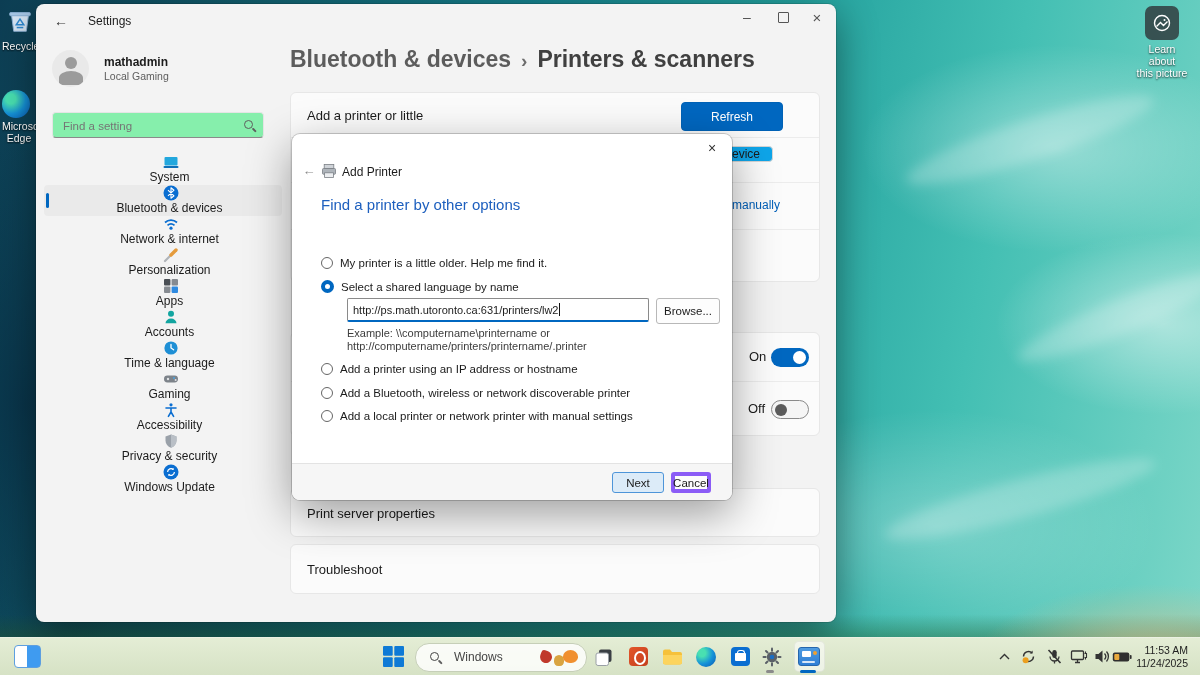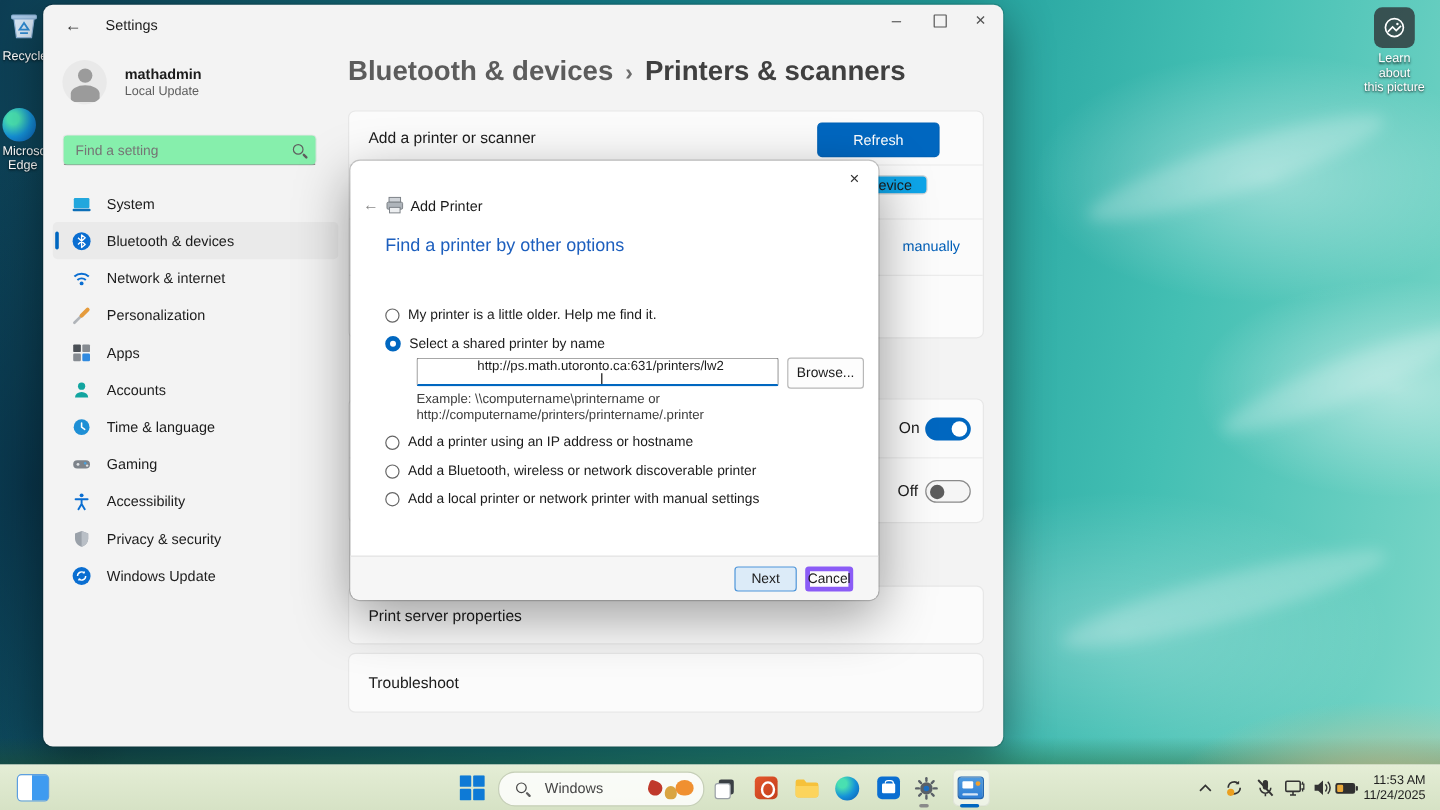--- a/index.html
+++ b/index.html
@@ -42,21 +42,21 @@
   .uname{position:absolute;left:68px;top:51px;font-size:12px;font-weight:bold;color:#1b1b1b;}
   .utype{position:absolute;left:68px;top:66px;font-size:10.5px;color:#5d5d5d;}
   .sbsearch{position:absolute;left:16px;top:108px;width:212px;height:26px;background:#86efac;
     border:1px solid #e5e5e5;border-bottom:1px solid #8a8a8a;border-radius:4px;box-sizing:border-box;}
   .sbsearch input{position:absolute;left:8px;top:1px;width:180px;height:22px;border:none;outline:none;
     font-size:11.5px;color:#333;background:transparent;font-family:"Liberation Sans",sans-serif;}
   .mag{position:absolute;width:7px;height:7px;border:1.4px solid #5f5f5f;border-radius:50%;}
   .mag::after{content:"";position:absolute;width:4.5px;height:1.5px;background:#5f5f5f;
     transform:rotate(45deg);right:-4px;bottom:-2px;border-radius:1px;}
   .nav{position:absolute;left:8px;top:150px;width:238px;}
-  .nav-item{position:relative;height:31px;border-radius:4px;display:flex;align-items:center;}
+  .nav-item{position:relative;height:31px;border-radius:4px;display:flex;align-items:center;flex-direction:column;}
   .nav-item.sel{background:#eaeaea;}
   .nav-item.sel::before{content:"";position:absolute;left:2px;top:8px;width:3px;height:15px;border-radius:2px;background:#0067c0;}
   .nicon{width:16px;height:16px;margin-left:16px;display:flex;align-items:center;justify-content:center;}
   .nlabel{margin-left:13px;font-size:12px;color:#1b1b1b;}
   
   .crumbs{position:absolute;left:254px;top:42px;font-size:23px;font-weight:600;}
   .crumb-parent{color:#5c5c5c;}
   .crumb-sep{color:#6d6d6d;margin:0 10px;font-size:19px;}
   .crumb-cur{color:#404040;}
   .card{position:absolute;left:254px;width:530px;background:#fbfbfb;border:1px solid #e7e7e7;
@@ -83,21 +83,21 @@
   .dlg-back{position:absolute;left:8px;top:29px;width:18px;height:16px;font-size:13px;color:#8a8a8a;text-align:center;}
   .dlg-appicon{position:absolute;left:29px;top:29px;width:16px;height:16px;}
   .dlg-title{position:absolute;left:50px;top:31px;font-size:12px;color:#1b1b1b;}
   .dlg-heading{position:absolute;left:29px;top:62px;font-size:15px;color:#1d5fbe;}
   .opt{position:absolute;left:29px;display:flex;align-items:center;}
   .radio{width:12px;height:12px;border-radius:50%;border:1px solid #666;background:#fff;box-sizing:border-box;}
   .radio.sel{border:4px solid #0067c0;width:13px;height:13px;}
   .opt span.olabel{margin-left:7px;font-size:11.5px;color:#1b1b1b;}
   .wininput{position:absolute;left:55px;top:164px;width:302px;height:24px;background:#fff;border:1px solid #8a8a8a;
     border-bottom:2px solid #0067c0;box-sizing:border-box;font-size:11px;color:#1b1b1b;
-    display:flex;align-items:center;padding-left:5px;border-radius:2px;flex-direction:column;}
+    display:flex;align-items:center;padding-left:5px;border-radius:2px;}
   .caret{display:inline-block;width:1px;height:13px;background:#111;margin-left:1px;}
   .browse{position:absolute;left:364px;top:164px;width:62px;height:24px;background:#fdfdfd;border:1px solid #b8b8b8;
     border-radius:3px;font-size:11.5px;color:#1b1b1b;display:flex;align-items:center;justify-content:center;}
   .example{position:absolute;left:55px;font-size:11px;color:#3c3c3c;line-height:13px;}
   .dlg-footer{position:absolute;left:0;right:0;bottom:0;height:36px;background:#f6f6f6;border-top:1px solid #e3e3e3;}
   .btn{position:absolute;top:8px;height:21px;border-radius:3px;font-size:11.5px;color:#1b1b1b;
     display:flex;align-items:center;justify-content:center;box-sizing:border-box;}
   .btn-next{left:320px;width:52px;background:#dcebf8;border:1px solid #4e95d9;}
   .btn-cancel{left:379px;width:40px;background:#fcfcfc;border:4px solid #8b5cf6;}
   
@@ -159,21 +159,21 @@
     <div class="wc wc-max">
         <i></i>
       </div>
     <div class="wc wc-close">×</div>
 
     <div class="avatar">
         <span class="head"></span>
         <span class="body"></span>
       </div>
     <div class="uname">mathadmin</div>
-    <div class="utype">Local Update</div>
+    <div class="utype">Local Gaming</div>
     <div class="sbsearch">
       <input placeholder="Find a setting" style="">
       <span class="mag" style="right:10px;top:7px;"></span>
     </div>
 
     <div class="nav">
       <div class="nav-item">
         <span class="nicon">
             <svg width="16" height="16" viewBox="0 0 16 16">
               <rect x="1.5" y="3" width="13" height="8.5" rx="1" fill="#22a7dd"></rect>
@@ -279,29 +279,29 @@
         <span class="nlabel">Windows Update</span>
       </div>
     </div>
 
     <div class="crumbs">
       <span class="crumb-parent">Bluetooth &amp; devices</span><span class="crumb-sep">›</span><span class="crumb-cur">Printers &amp; scanners</span>
     </div>
 
     <div class="card" style="top:88px;height:190px;">
       <div class="row" style="height:44px;">
-        <span class="rowlabel">Add a printer or scanner</span>
+        <span class="rowlabel">Add a printer or little</span>
         <div class="refresh">Refresh</div>
 
       </div>
       <div class="row rowline" style="height:44px;">
         <div class="partialbtn">evice</div>
       </div>
       <div class="row rowline" style="height:46px;">
-        <span class="bluelink" style="left:461px;top:15px;">manually</span>
+        <span class="bluelink" style="left:441px;top:15px;">manually</span>
       </div>
       <div class="row rowline" style="height:54px;">
         
       </div>
     </div>
 
     <div class="card" style="top:328px;height:104px;">
       <div class="row" style="height:48px;">
         <span class="toglabel" style="left:458px;top:16px;">On</span>
         <span class="toggle on" style="left:480px;top:15px;">
@@ -339,21 +339,21 @@
     </span>
     <div class="dlg-title">Add Printer</div>
     <div class="dlg-heading">Find a printer by other options</div>
 
     <div class="opt" style="top:123px;">
       <span class="radio"></span>
       <span class="olabel">My printer is a little older. Help me find it.</span>
     </div>
     <div class="opt" style="top:146px;">
       <span class="radio sel"></span>
-      <span class="olabel">Select a shared printer by name</span>
+      <span class="olabel">Select a shared language by name</span>
     </div>
 
     <div class="wininput">
       <span>http://ps.math.utoronto.ca:631/printers/lw2</span>
         <span class="caret"></span>
     </div>
     <div class="browse">Browse...</div>
     <div class="example" style="top:193px;">Example: \\computername\printername or</div>
     <div class="example" style="top:206px;">http://computername/printers/printername/.printer</div>
 

